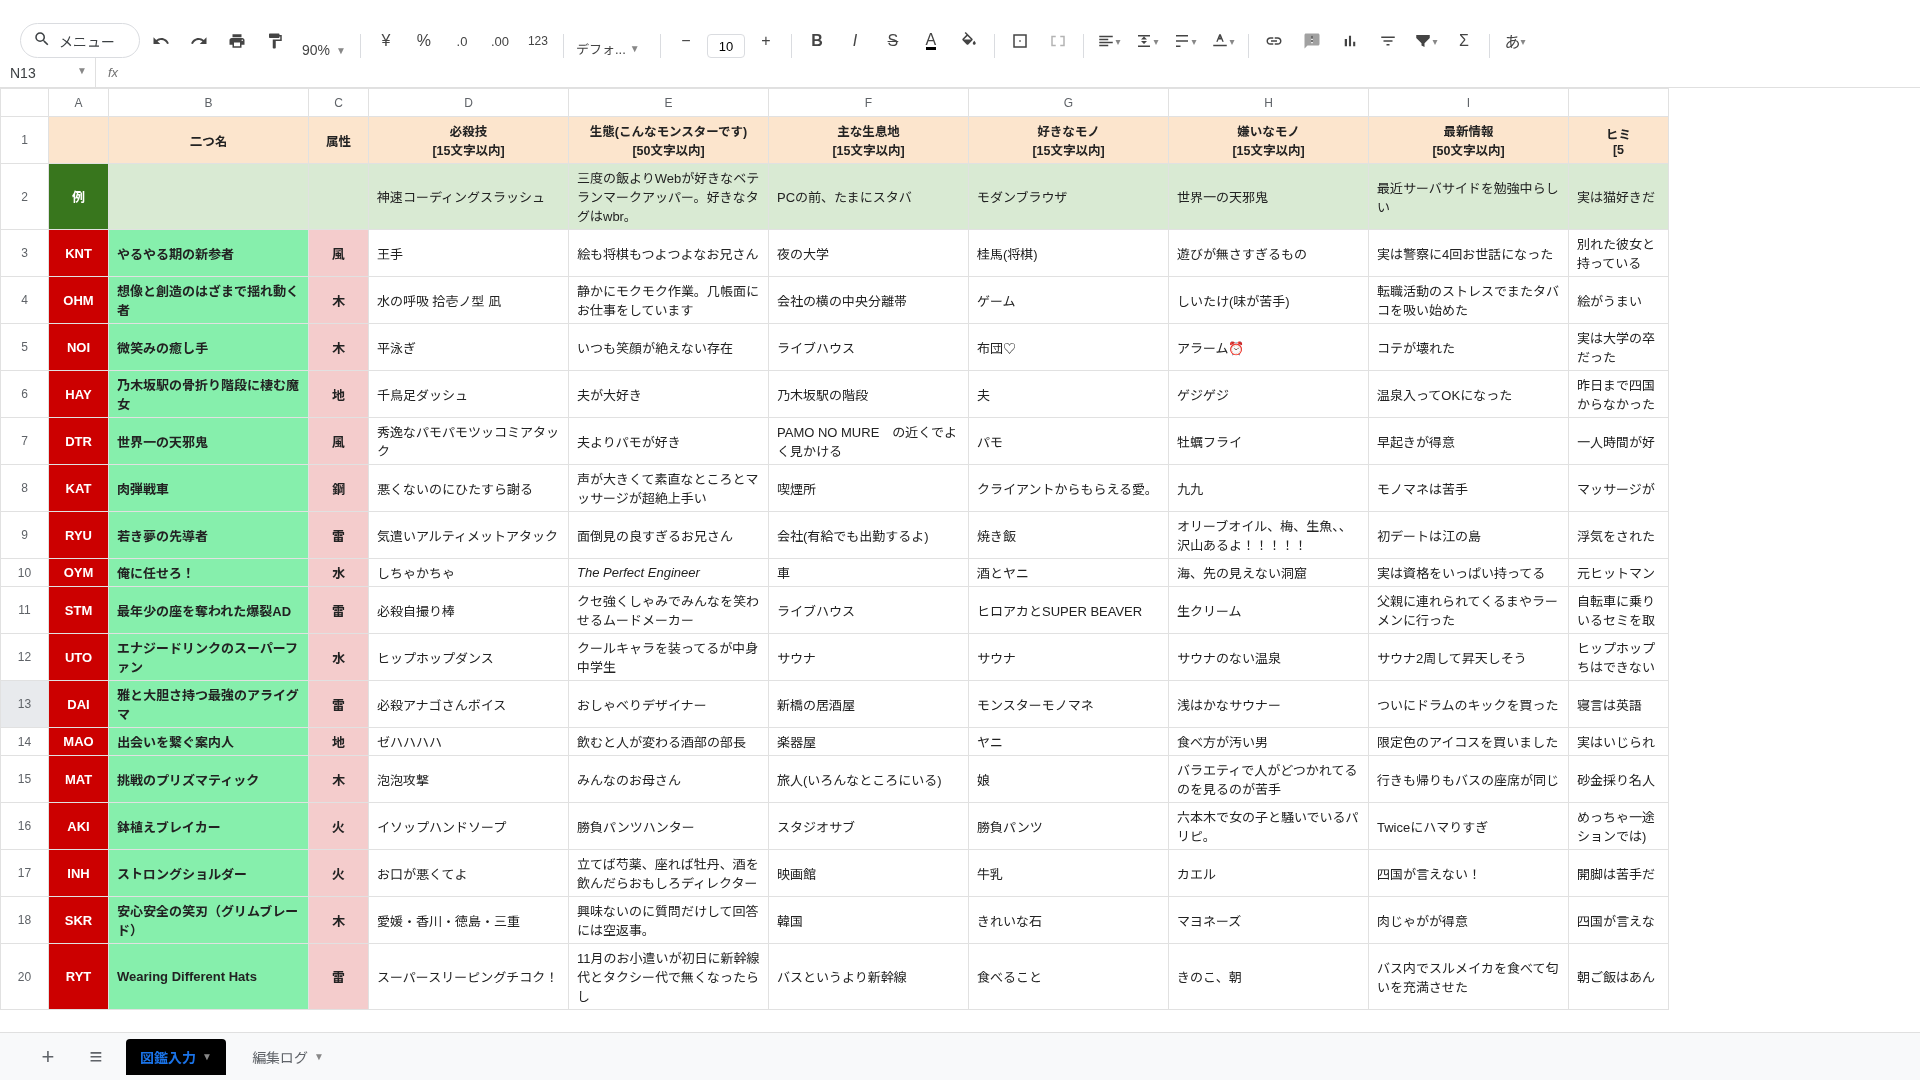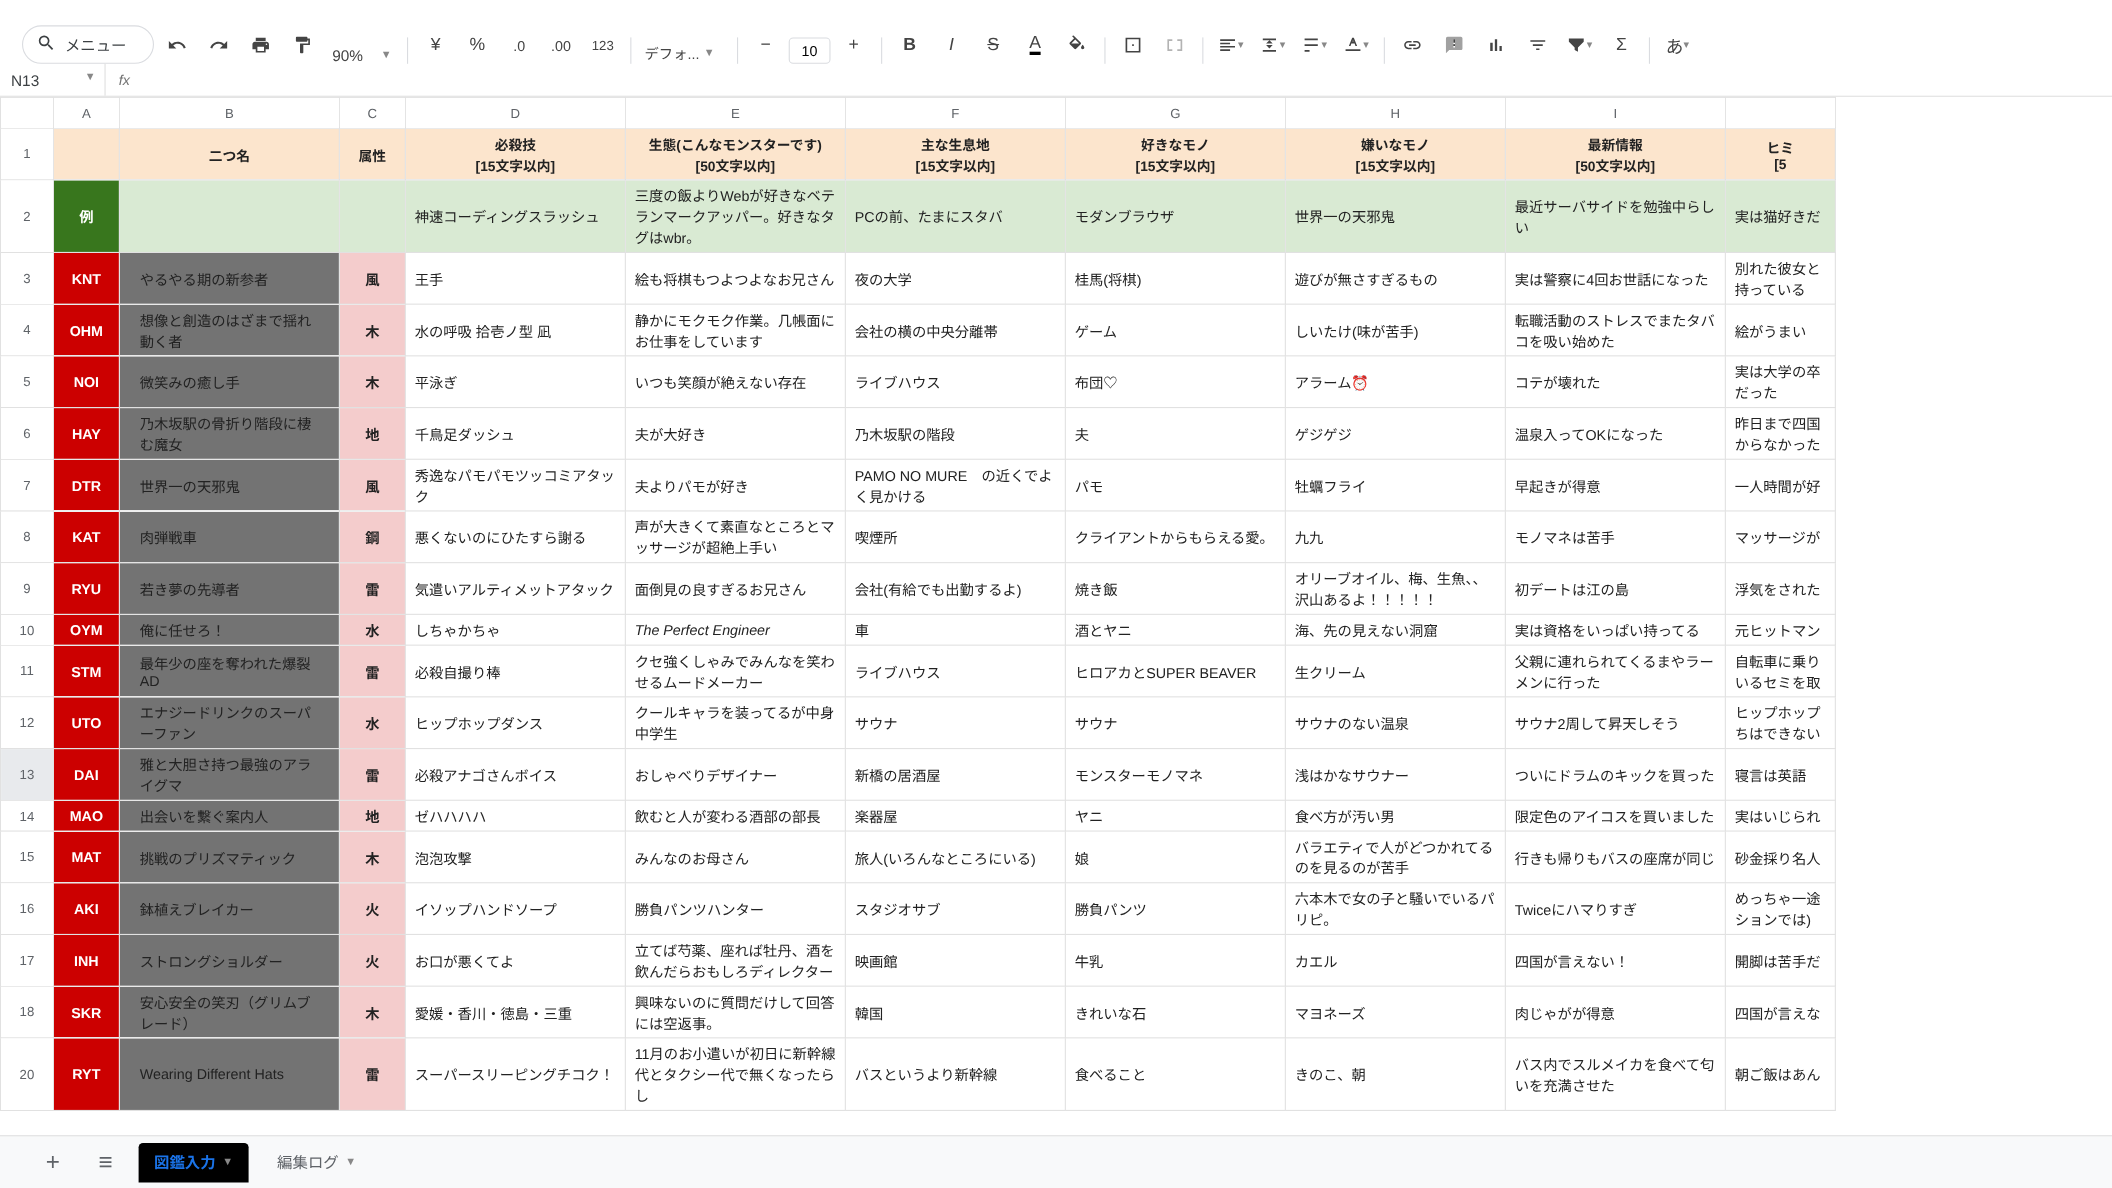--- a/index.html
+++ b/index.html
@@ -1,38 +1,38 @@
 <!DOCTYPE html>
 <html><head>
 <meta charset="utf-8">
 <style>
 *{box-sizing:border-box;margin:0;padding:0}
 body{font-family:Arial,"Hiragino Sans","Noto Sans JP",sans-serif;font-size:13px;background:#fff;overflow:hidden;width:1920px;height:1080px}
 .toolbar{height:58px;display:flex;align-items:flex-end;padding:0 20px;gap:4px;background:#fff}
 .tb-search{border:1px solid #dadce0;border-radius:20px;padding:6px 12px;display:flex;align-items:center;gap:8px;width:120px;font-size:14px;color:#3c4043}
 .tb-btn{width:34px;height:34px;display:flex;align-items:center;justify-content:center;border-radius:4px;color:#444;cursor:pointer;font-size:16px}
 .tb-sep{width:1px;height:24px;background:#dadce0;margin:0 4px}
-.tb-zoom{font-size:14px;color:#444;padding:0 6px;display:flex;align-items:center;gap:16px}
+.tb-zoom{font-size:14px;color:#444;padding:0 6px;display:flex;align-items:center;gap:6px}
 .tb-font{font-size:13px;color:#444;padding:0 4px;display:flex;align-items:center;gap:4px;width:80px}
 .tb-fontsize{border:1px solid #dadce0;border-radius:4px;width:38px;height:24px;text-align:center;font-size:13px}
 .tb-color-under{border-bottom:3px solid #000;line-height:14px}
 .namebox-row{height:30px;display:flex;align-items:center;border-bottom:1px solid #e0e0e0;padding-left:10px}
 .namebox{width:85px;font-size:14px;color:#3c4043;display:flex;align-items:flex-start;justify-content:space-between;padding-right:8px}
 .fx-area{border-left:1px solid #e0e0e0;height:100%;display:flex;align-items:center;padding:0 12px;color:#737373;font-style:italic}
 .grid-wrap{position:relative;height:calc(100vh - 58px - 30px - 48px);overflow:auto}
 table{border-collapse:collapse;table-layout:fixed}
 th,td{border:1px solid #e1e1e1;font-size:13px;font-weight:400;color:#222;vertical-align:middle;overflow:hidden}
 .col-hdr{background:#fff;height:28px;text-align:center;color:#5f6368;font-size:12px;position:sticky;top:0;z-index:3}
 .row-hdr{background:#fff;width:48px;text-align:center;color:#5f6368;font-size:12px;position:sticky;left:0;z-index:2}
 .corner{position:sticky;left:0;top:0;z-index:4;background:#fff}
 .hdr-cell{background:#fce5cd;font-weight:700;text-align:center;padding:4px 6px;font-size:12.5px}
 .ex-label{background:#38761d;color:#fff;font-weight:700;text-align:center}
 .ex-cell{background:#d9ead3;padding:4px 8px}
 .code-cell{background:#cc0000;color:#fff;font-weight:700;text-align:center}
-.name-cell{background:#737373;font-weight:400;padding:4px 18px}
+.name-cell{background:#86efac;font-weight:700;padding:4px 8px}
 .attr-cell{background:#f4cccc;font-weight:700;text-align:center}
 .data-cell{padding:4px 8px;background:#fff}
 .tabs{height:48px;display:flex;align-items:center;padding:0 30px;gap:12px;border-top:1px solid #e0e0e0;background:#f8f9fa}
 .tab-btn{width:36px;height:36px;display:flex;align-items:center;justify-content:center;color:#5f6368;font-size:22px;cursor:pointer}
 .tab{padding:8px 14px;font-size:14px;color:#5f6368;cursor:pointer;display:flex;align-items:center;gap:6px;border-radius:4px 4px 0 0}
 .tab.active{color:#1a73e8;background:#000000;font-weight:700}
 .caret{font-size:10px;color:#888}
 svg{width:18px;height:18px;fill:currentColor}
 </style>
 </head>

